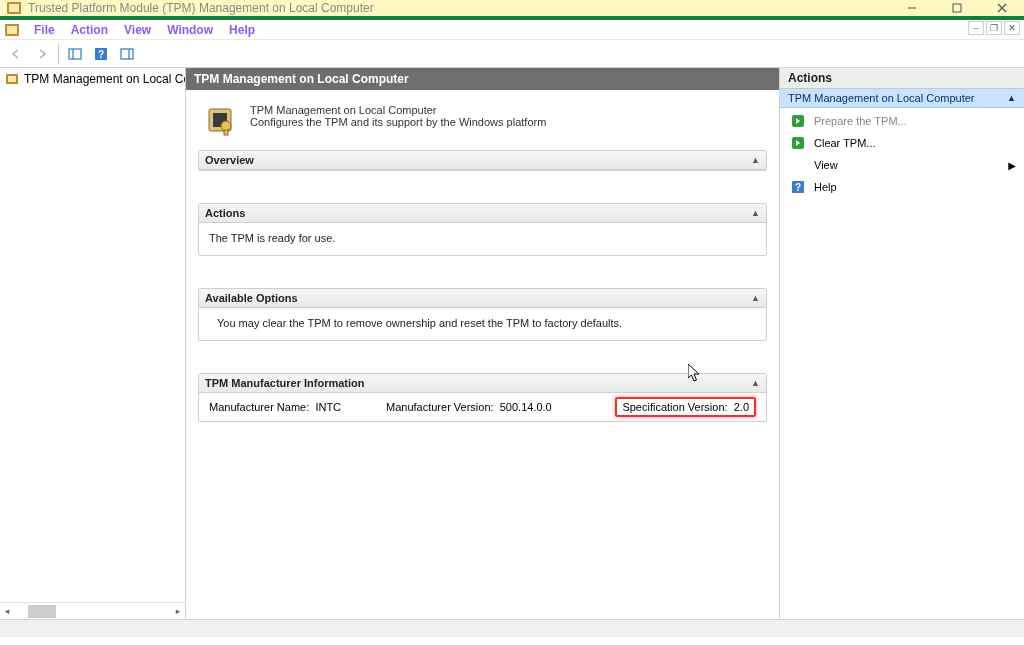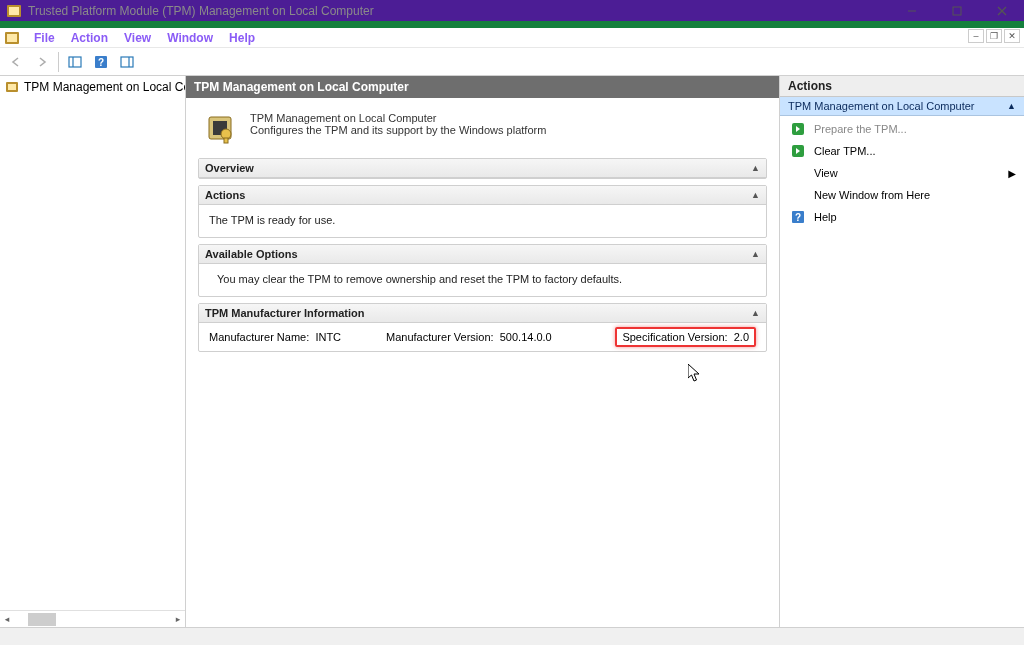--- a/index.html
+++ b/index.html
@@ -1,19 +1,19 @@
 <!DOCTYPE html>
 <html><head>
 <meta charset="utf-8">
 <style>
   * { box-sizing: border-box; margin: 0; padding: 0; font-family: "Segoe UI", Tahoma, sans-serif; }
   html, body { width: 1024px; height: 645px; overflow: hidden; background: #fff; }
 
   
-  .titlebar { height: 28px; background: #4c1d95; display: flex; align-items: center; border-bottom: 7px solid #15803d; }
+  .titlebar { height: 20px; background: #fef9c3; display: flex; align-items: center; border-bottom: 4px solid #15803d; }
   .titlebar .app-icon { width: 16px; height: 16px; margin: 0 6px 0 6px; display: flex; align-items: center; justify-content: center; }
   .titlebar .title-text { font-size: 12px; color: #8a8a8a; flex: 1; }
   .win-btn { width: 45px; height: 28px; display: flex; align-items: center; justify-content: center; color: #555; font-size: 12px; }
 
   
   .menubar { height: 20px; display: flex; align-items: center; padding-left: 4px; border-bottom: 1px solid #e8e8e8; position: relative; }
   .menubar .app-icon-small { width: 16px; height: 16px; margin-right: 6px; }
   .menu-item { font-size: 12px; padding: 2px 8px; color: #8b5cf6; font-weight: bold; }
   .mdi-ctrls { position: absolute; right: 4px; top: 1px; display: flex; gap: 2px; }
   .mdi-ctrls span { width: 16px; height: 14px; display: flex; align-items: center; justify-content: center; font-size: 9px; color: #555; border: 1px solid #ccc; }
@@ -35,21 +35,21 @@
 
   
   .content-pane { flex: 1; border-right: 1px solid #d0d0d0; display: flex; flex-direction: column; }
   .content-header { background: #6e6e6e; color: #fff; font-size: 12px; font-weight: bold; padding: 4px 8px; }
   .content-body { flex: 1; padding: 10px 12px 12px 12px; overflow: auto; background: #fff; }
   .intro-row { display: flex; align-items: flex-start; padding: 4px 0 14px 6px; }
   .intro-icon { width: 32px; height: 32px; margin-right: 14px; flex-shrink: 0; }
   .intro-text .line1 { font-size: 11px; color: #333; }
   .intro-text .line2 { font-size: 11px; color: #333; }
 
-  .panel { border: 1px solid #cfcfcf; border-radius: 2px; margin-bottom: 6px; }
+  .panel { border: 1px solid #cfcfcf; border-radius: 2px; margin-bottom: 32px; }
   .panel-header { background: linear-gradient(#f6f6f6, #e9e9e9); border-bottom: 1px solid #cfcfcf; padding: 3px 6px; display: flex; align-items: center; justify-content: space-between; font-size: 11px; font-weight: bold; color: #222; }
   .panel-header .collapse { font-size: 9px; color: #555; }
   .panel-body { padding: 8px 10px; font-size: 11px; color: #222; line-height: 1.45; }
 
   .mfr-row { display: flex; align-items: center; padding: 8px 10px; font-size: 11px; position: relative; }
   .mfr-field { white-space: nowrap; }
   .mfr-field.name { flex: 0 0 auto; }
   .mfr-field.version { position: absolute; left: 187px; }
   .mfr-field.spec { position: absolute; right: 10px; }
   .spec-highlight { border: 2px solid #e33; box-shadow: 0 0 4px rgba(227,51,51,.5); padding: 2px 5px; border-radius: 2px; margin-top: 40px; }
@@ -263,24 +263,20 @@
           </span>
         <span>Clear TPM...</span>
       </div>
 
       <div class="action-item">
         <span class="ai-icon"></span>
         <span>View</span>
         <span class="ai-arrow">▶</span>
       </div>
 
-      <div class="action-item">
-        <span class="ai-icon"></span>
-        <span>New Window from Here</span>
-      </div>
 
 
       <div class="action-item">
         <span class="ai-icon">
             <svg width="14" height="14">
               <rect x="1" y="1" width="12" height="12" fill="#3a7ecb" rx="1"></rect>
               <text x="7" y="10.5" font-size="10" fill="#fff" text-anchor="middle" font-weight="bold">?</text>
             </svg>
           </span>
         <span>Help</span>

